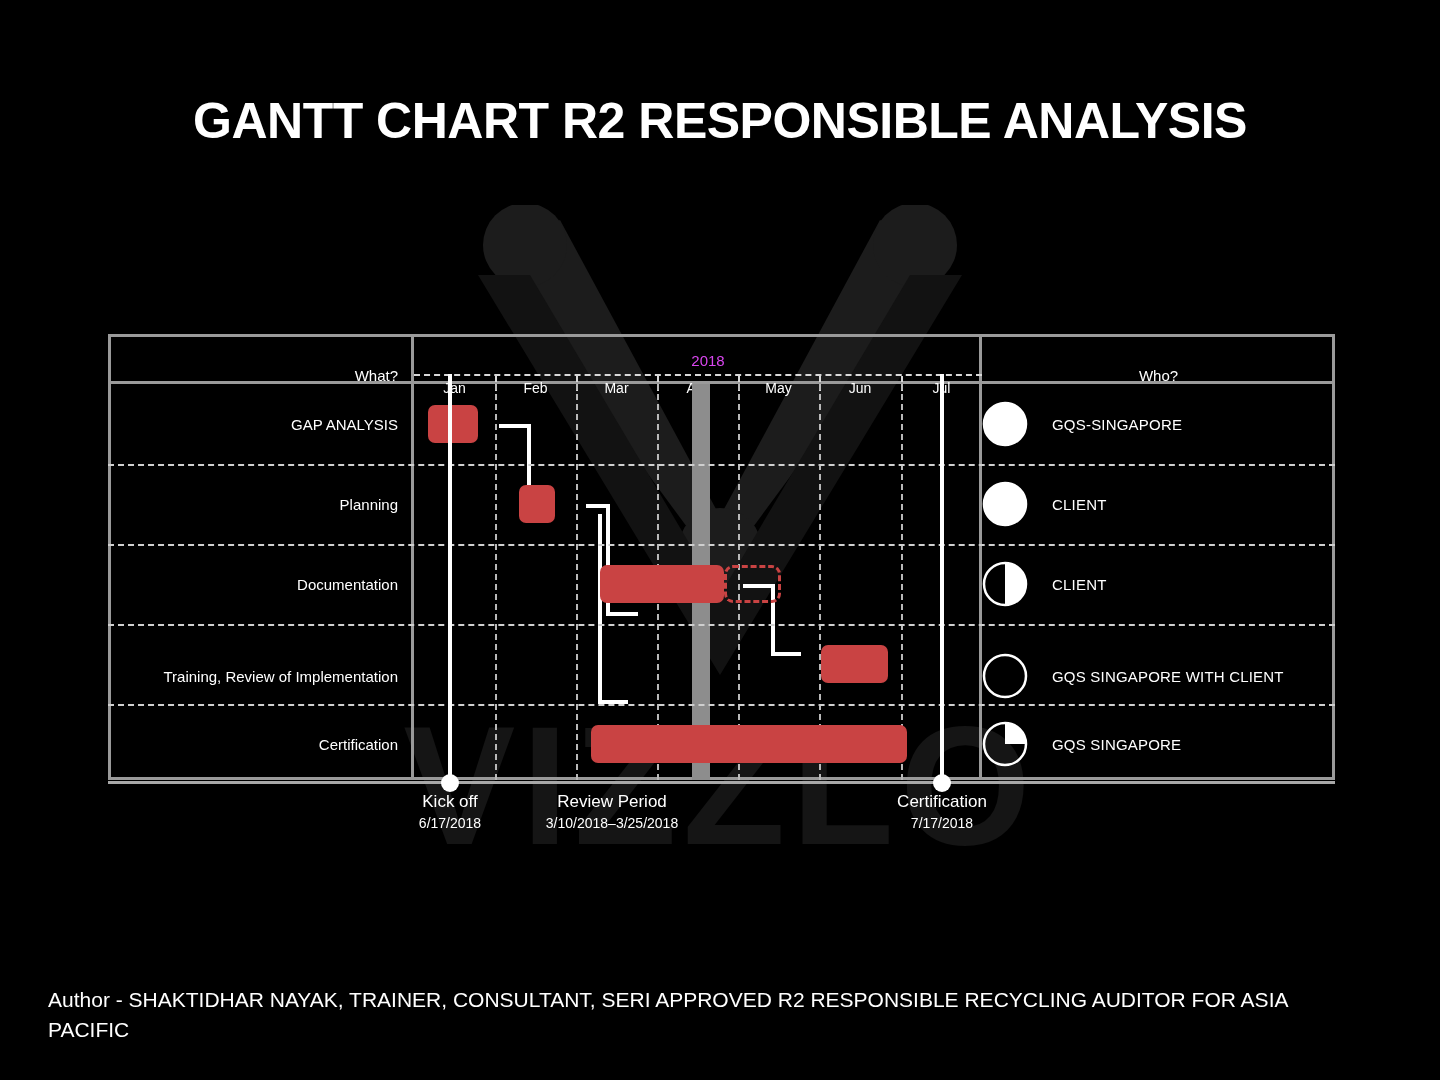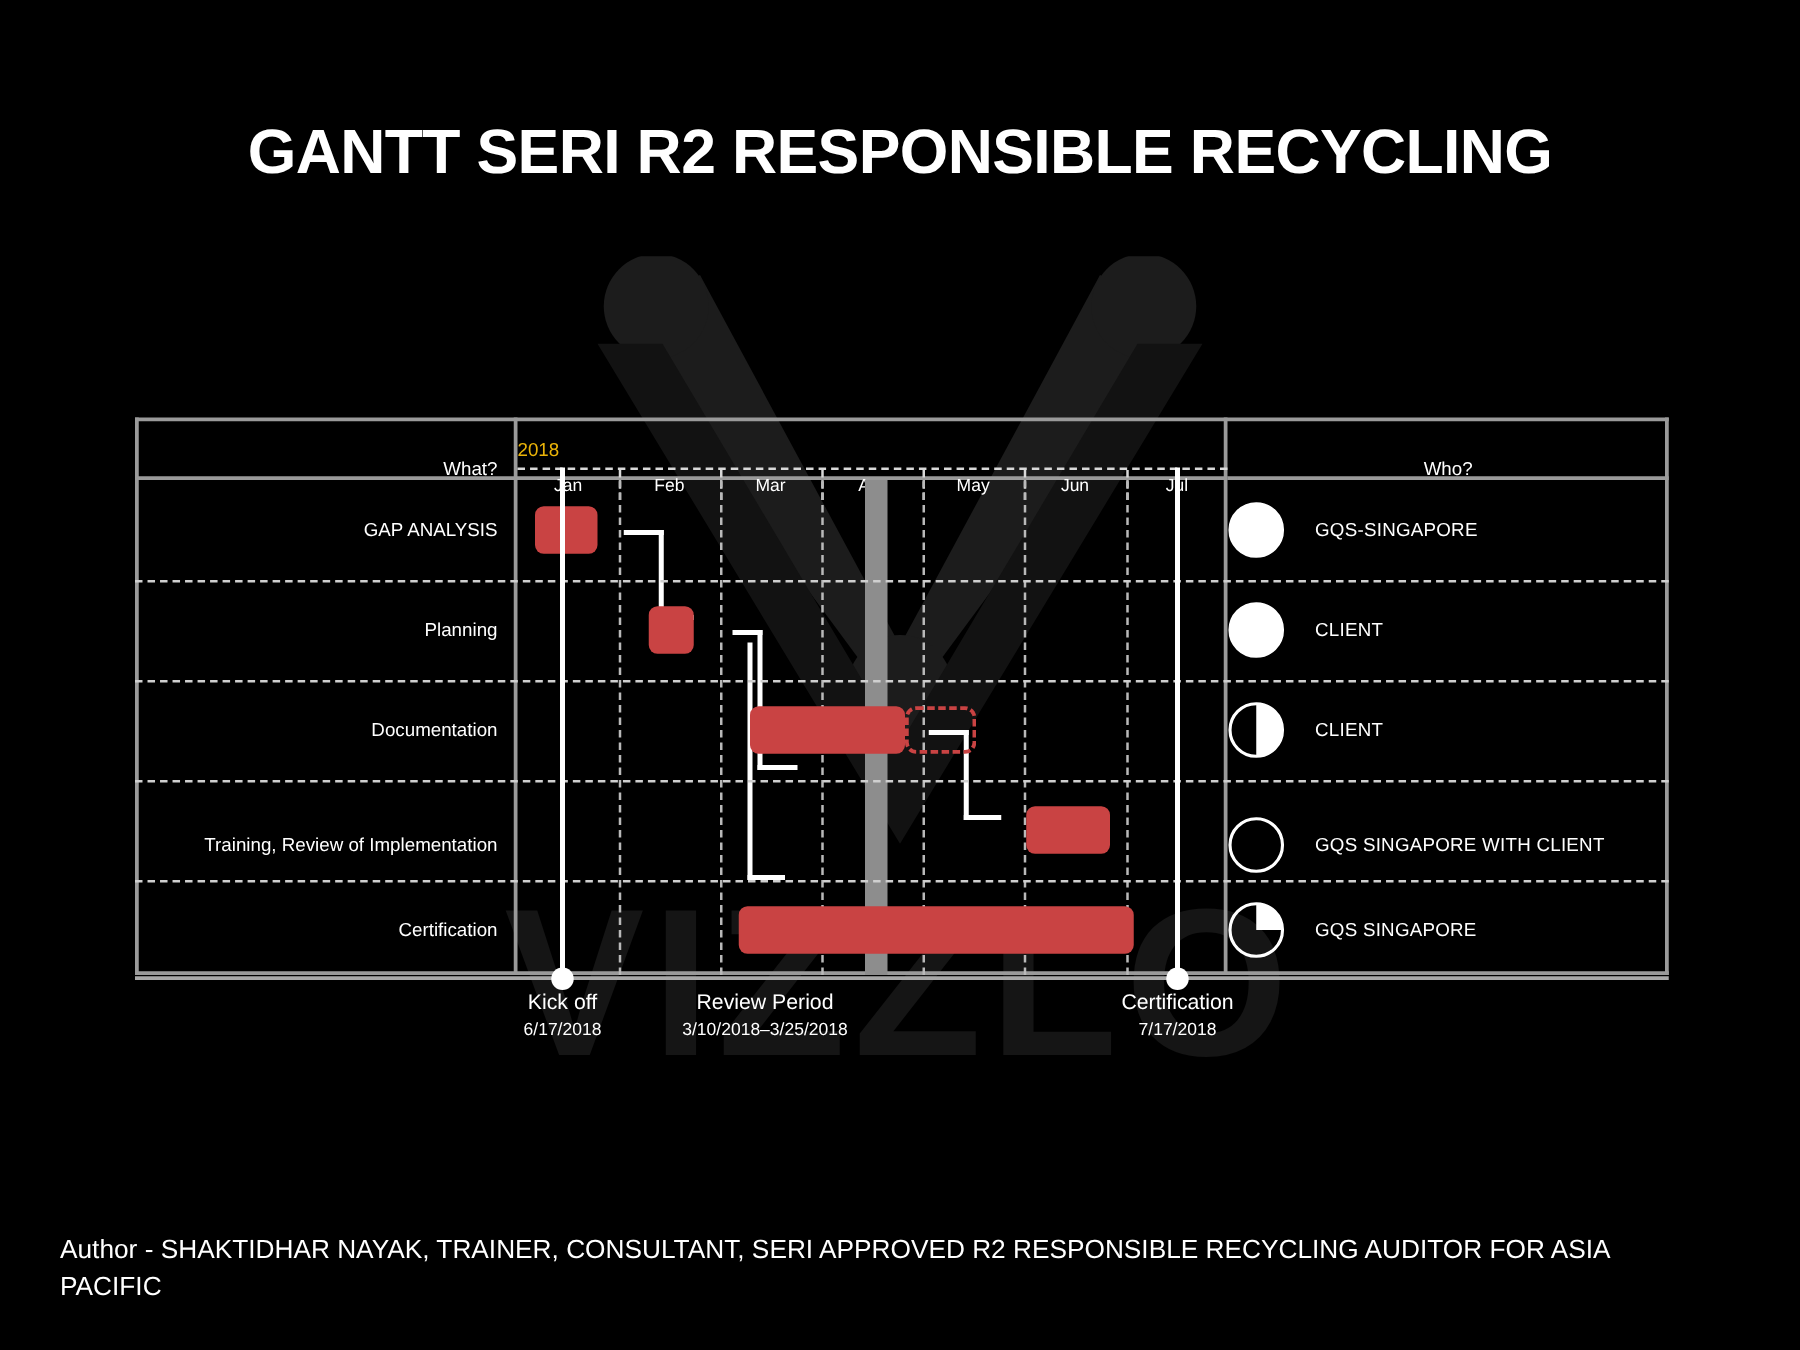--- a/index.html
+++ b/index.html
@@ -28,22 +28,22 @@
 
   
   #header-row { position:absolute; left:0; top:0; width:1227px; height:50px;margin-top:16px; }
   #what-header {
     position:absolute; left:0; top:0; width:306px; height:50px;
     display:flex; align-items:center; justify-content:flex-end;
     padding-right:16px; font-size:15px; color:#fff;
   }
   #time-header { position:absolute; left:306px; top:0; width:568px; height:50px; }
   #year-label {
-    position:absolute; left:0; top:2px; width:588px; 
-    font-size:15px; color:#eab308;
+    position:absolute; left:0; top:2px; width:588px; text-align:center;
+    font-size:15px; color:#d946ef;
   }
   #month-strip { position:absolute; left:0; bottom:0; width:568px; height:24px; }
   .month-cell {
     position:absolute; top:0; height:24px; text-align:center;
     font-size:14px; color:#fff; line-height:24px;
   }
   .month-div { position:absolute; top:0; width:0; height:24px; border-left:2px dashed #d8d8d8; }
   #year-dash { position:absolute; left:0; bottom:24px; width:568px; height:0; border-top:2px dashed #d8d8d8; }
   #who-header {
     position:absolute; left:874px; top:0; width:353px; height:50px;
@@ -109,21 +109,21 @@
     <path d="M 20 55 L 90 15 L 260 330 L 245 360 Z" fill="#1c1c1c"></path>
     <path d="M 480 55 L 410 15 L 240 330 L 255 360 Z" fill="#1c1c1c"></path>
     <circle cx="55" cy="40" r="42" fill="#1c1c1c"></circle>
     <circle cx="445" cy="40" r="42" fill="#1c1c1c"></circle>
     <circle cx="250" cy="345" r="42" fill="#1c1c1c"></circle>
     <path d="M 8 70 L 250 470 L 492 70 L 440 70 L 250 390 L 60 70 Z" fill="#121212"></path>
   </svg>
   <div class="wm-text">VIZZLO</div>
 </div>
 
-<div id="title">GANTT SERI R2 RESPONSIBLE RECYCLING</div>
+<div id="title">GANTT CHART R2 RESPONSIBLE ANALYSIS</div>
 
 <div id="chart">
 
   <div class="frame-border" style="left:0;top:0;width:1227px;height:3px;"></div>
   <div class="frame-border" style="left:0;top:0;width:3px;height:446px;"></div>
   <div class="frame-border" style="left:1224px;top:0;width:3px;height:446px;"></div>
   <div class="frame-border" style="left:0;top:47px;width:874px;height:3px;"></div>
   <div class="frame-border" style="left:303px;top:0;width:3px;height:446px;"></div>
   <div class="frame-border" style="left:871px;top:0;width:3px;height:446px;"></div>
   <div class="frame-border" style="left:874px;top:47px;width:353px;height:3px;"></div>

